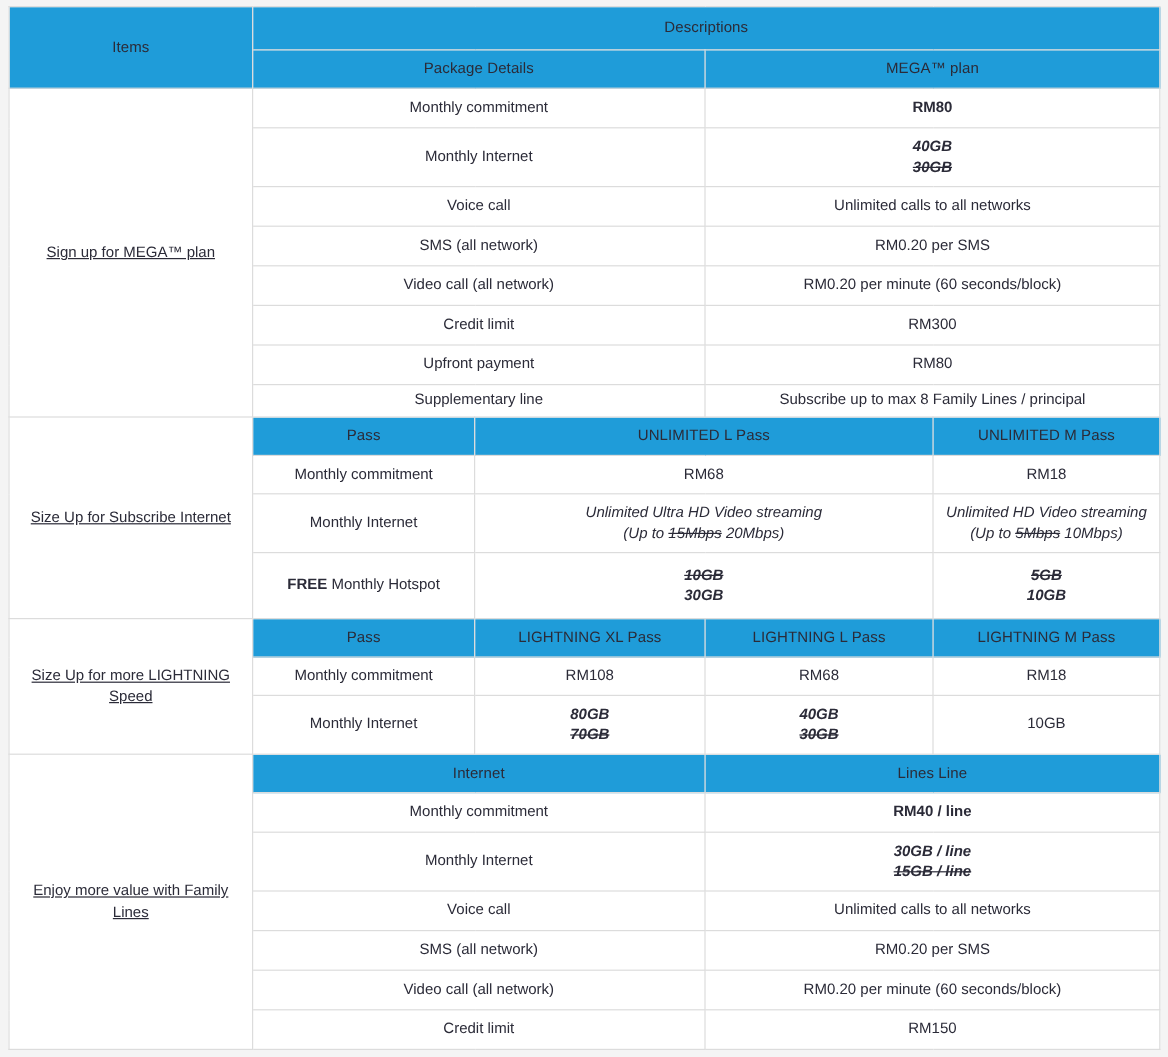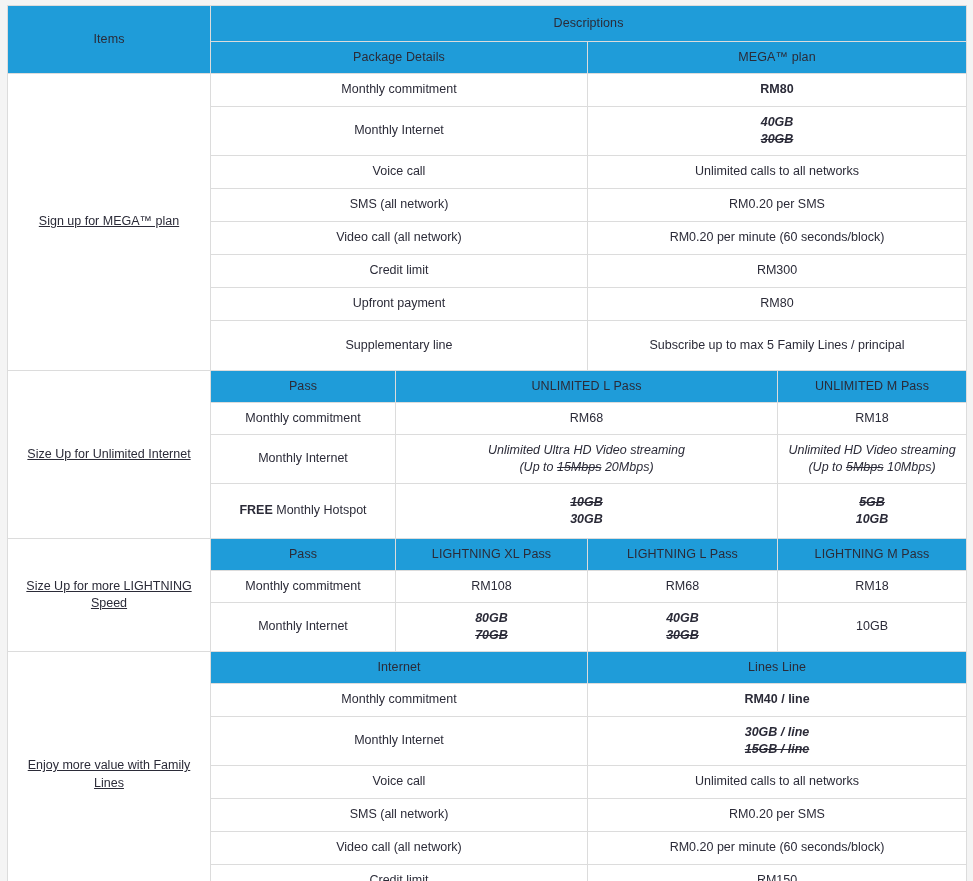--- a/index.html
+++ b/index.html
@@ -101,27 +101,27 @@
       <td colspan="2">RM0.20 per minute (60 seconds/block)</td>
     </tr>
     <tr style="height: 33px;">
       <td class="label" colspan="2">Credit limit</td>
       <td colspan="2">RM300</td>
     </tr>
     <tr style="height: 33px;">
       <td class="label" colspan="2">Upfront payment</td>
       <td colspan="2">RM80</td>
     </tr>
-    <tr style="height: 50px;">
+    <tr style="height: 27px;">
       <td class="label" colspan="2">Supplementary line</td>
-      <td colspan="2">Subscribe up to max 5 Family Lines / principal</td>
-    </tr>
-
-    <tr style="height: 32px;">
-      <td class="itemcell" rowspan="4">Size Up for Unlimited Internet</td>
+      <td colspan="2">Subscribe up to max 8 Family Lines / principal</td>
+    </tr>
+
+    <tr style="height: 32px;">
+      <td class="itemcell" rowspan="4">Size Up for Subscribe Internet</td>
       <td class="blue">Pass</td>
       <td class="blue" colspan="2">UNLIMITED L Pass</td>
       <td class="blue">UNLIMITED M Pass</td>
     </tr>
     <tr style="height: 32px;">
       <td class="label">Monthly commitment</td>
       <td colspan="2">RM68</td>
       <td>RM18</td>
     </tr>
     <tr style="height: 49px;">

